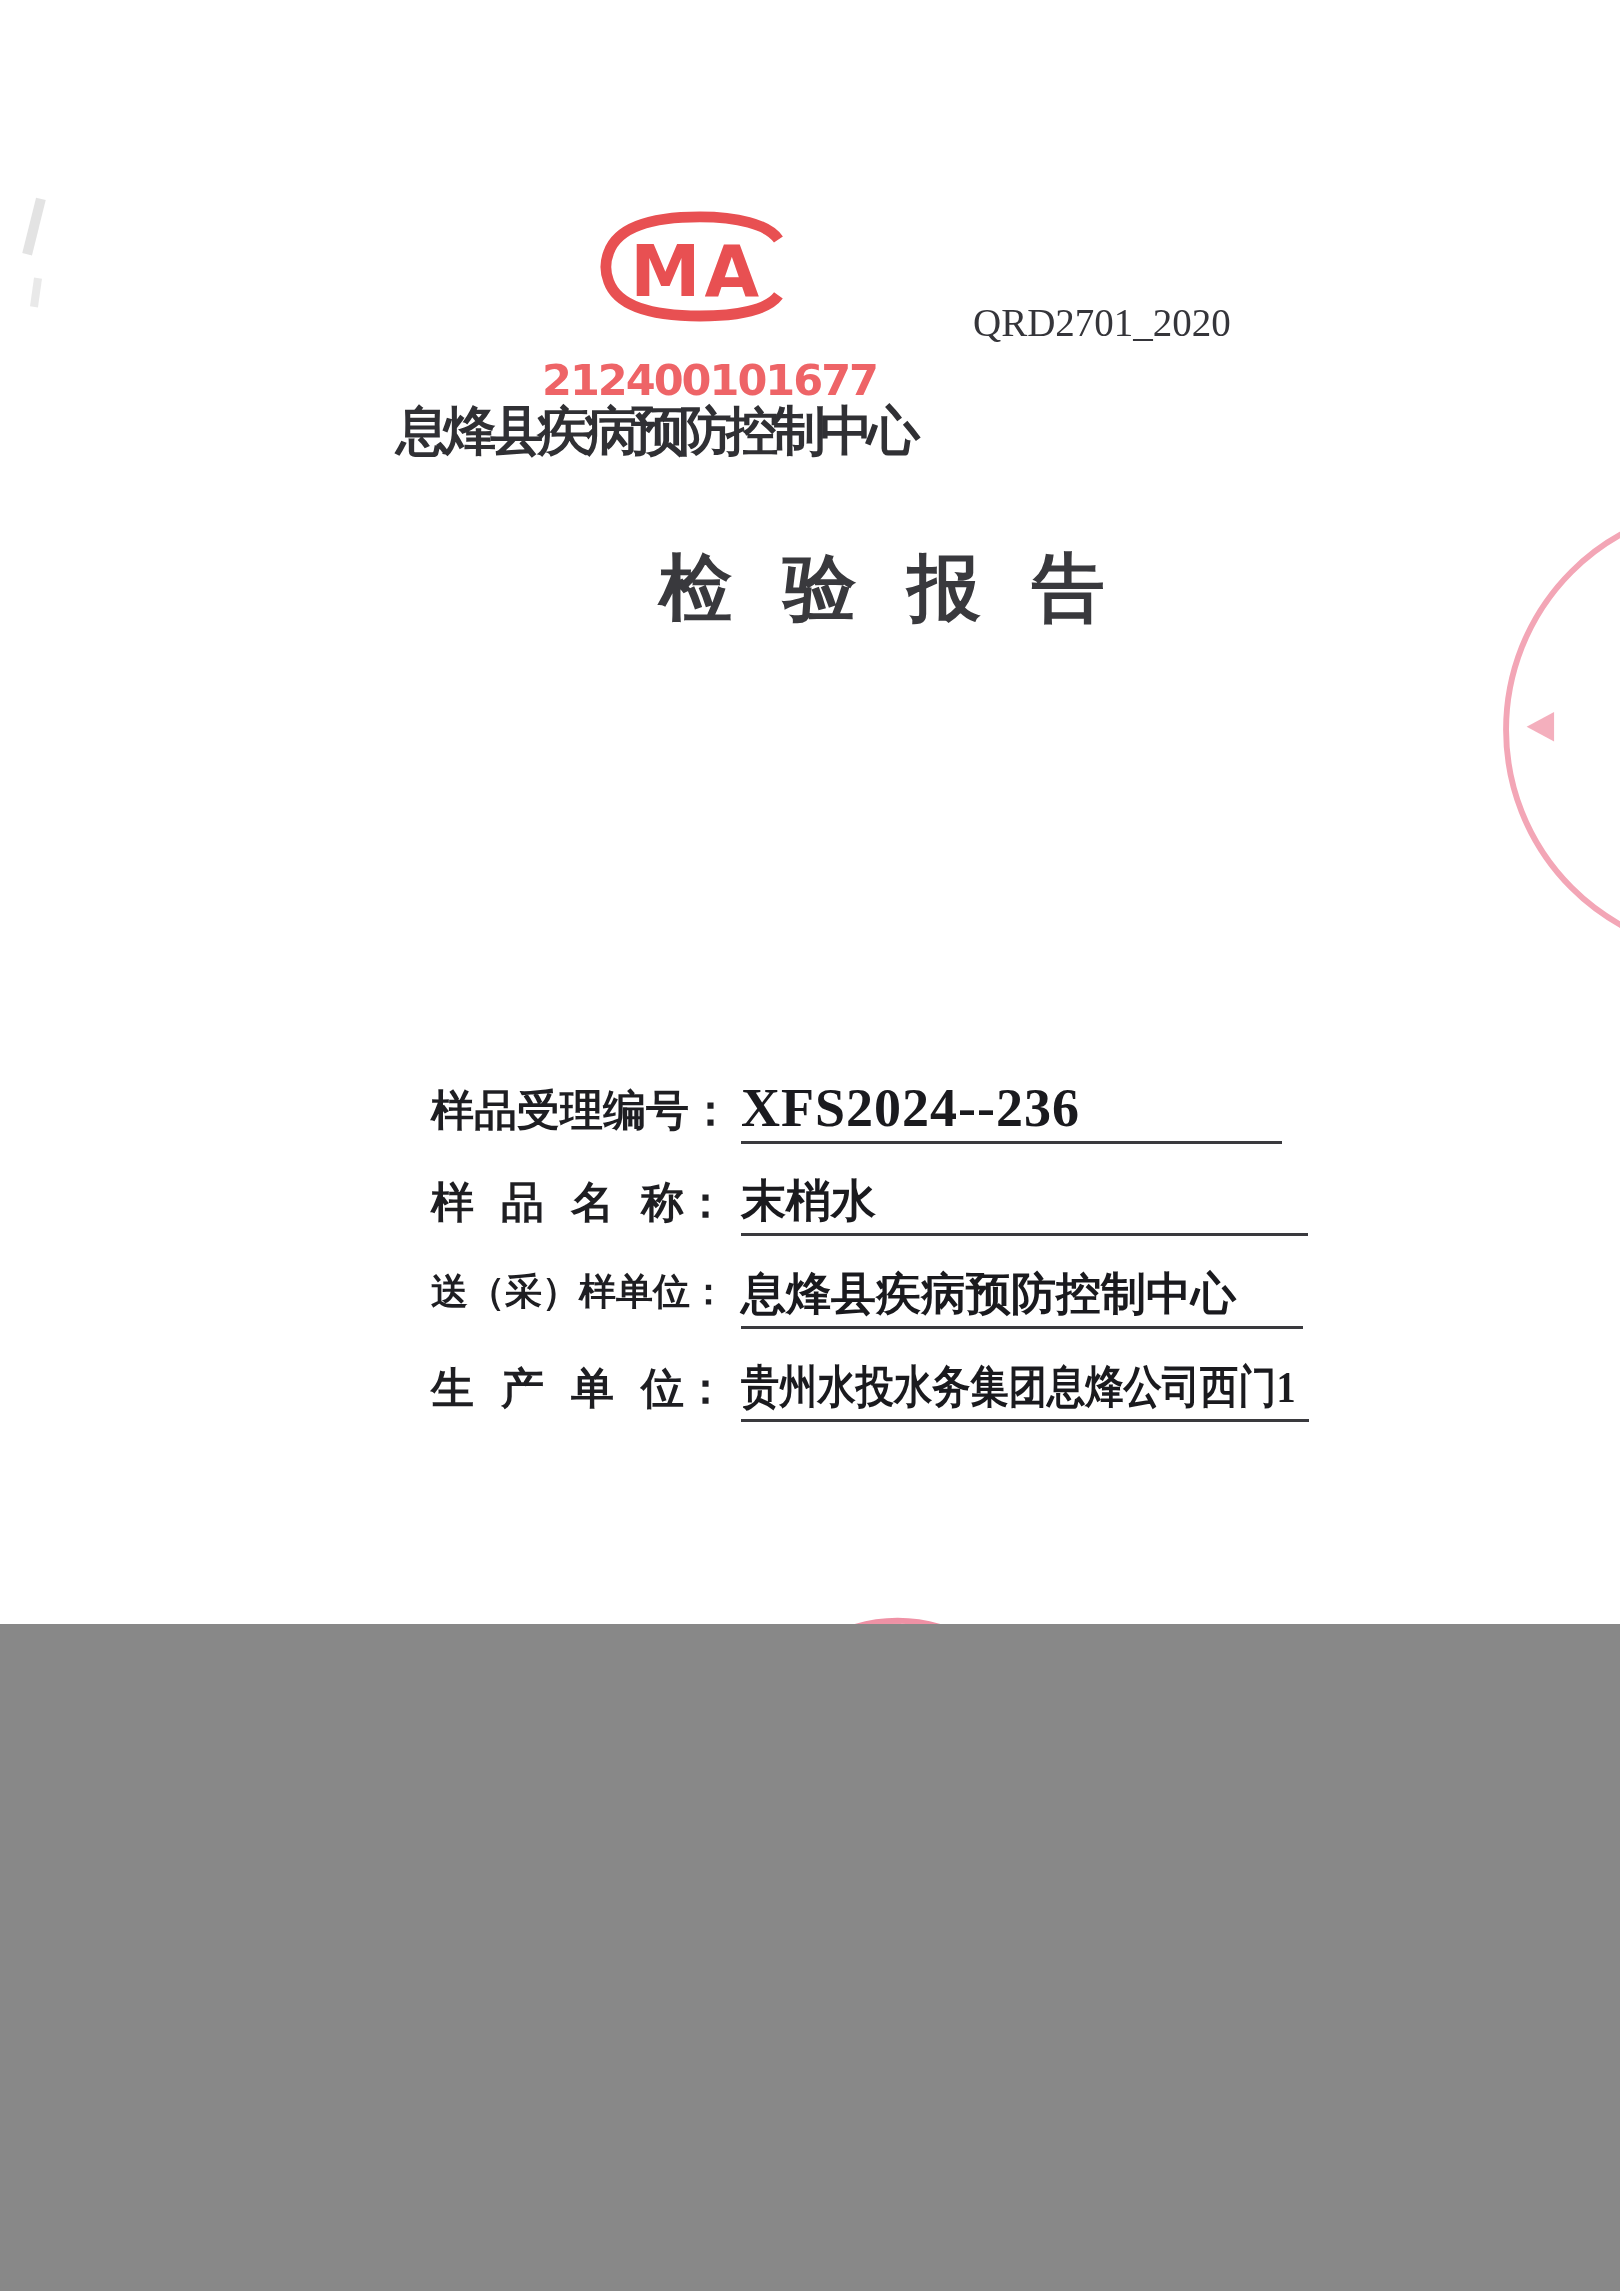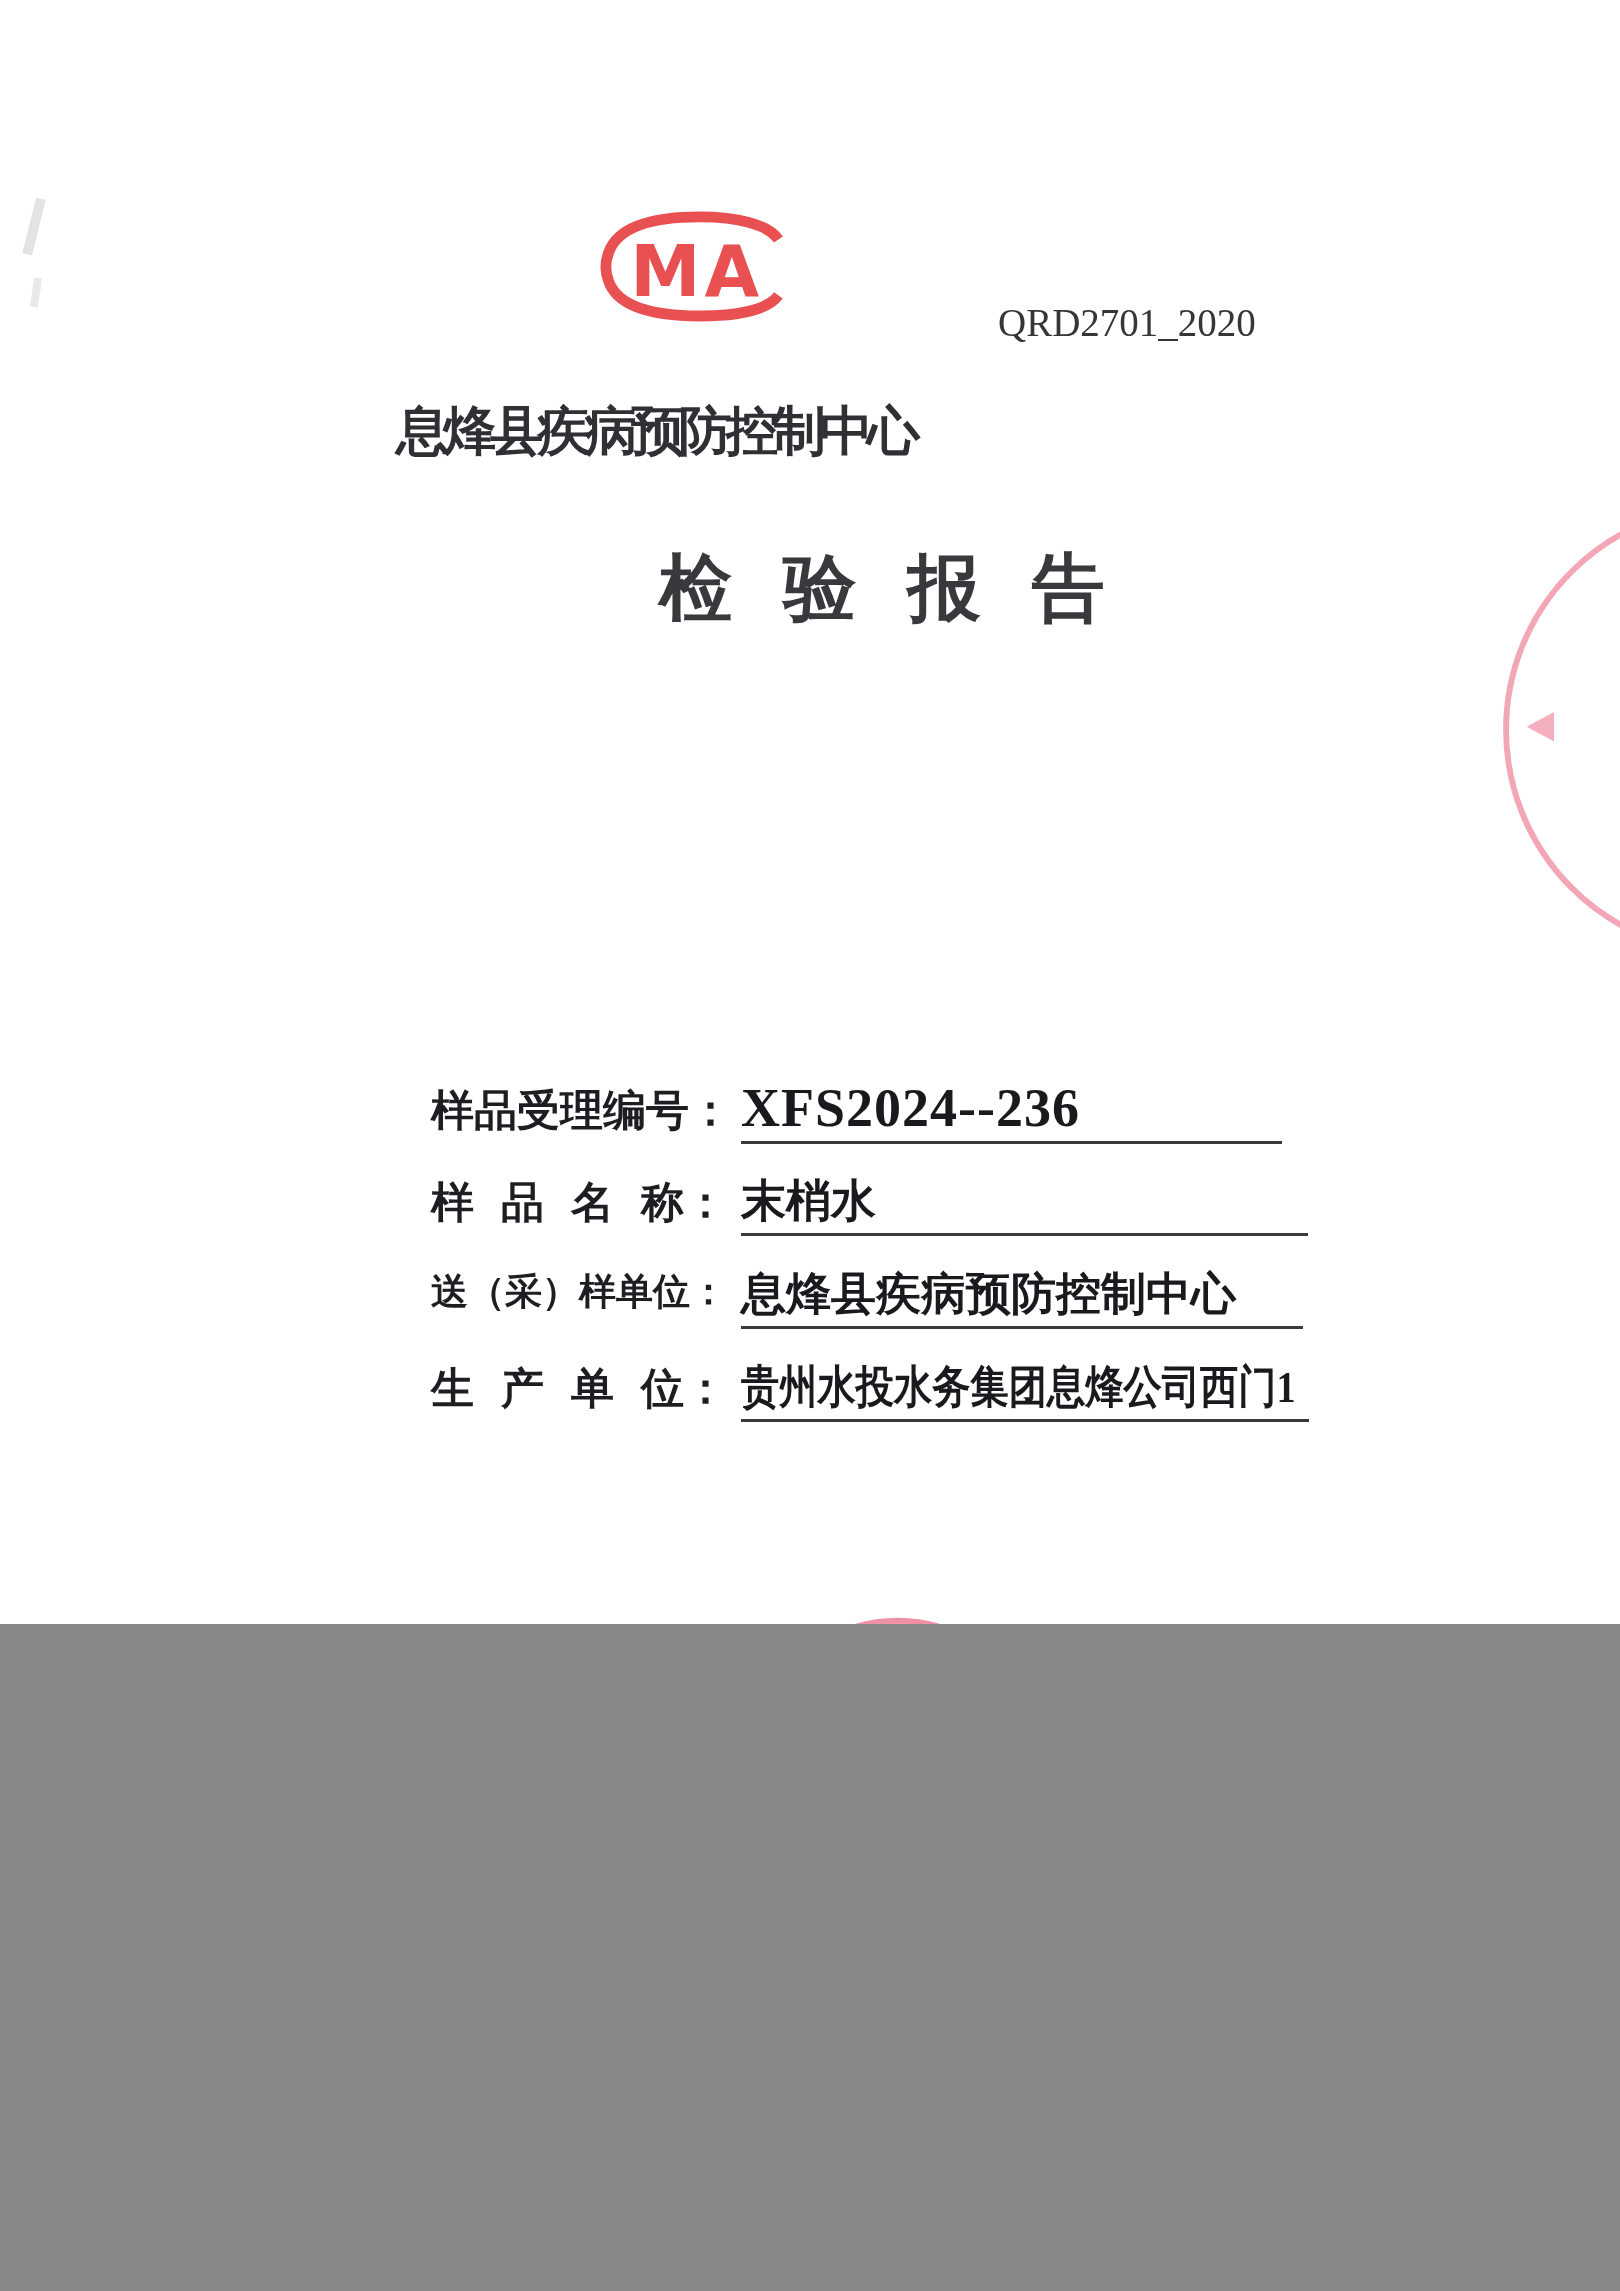--- a/index.html
+++ b/index.html
@@ -8,21 +8,21 @@
     background:#ffffff;overflow:hidden;
     font-family:"Liberation Serif","DejaVu Serif",serif;color:#222;
   }
   
   .smudge{position:absolute;background:#9a9a9a;}
   .smudge.s1{left:29px;top:198px;width:9.8px;height:57px;opacity:.28;transform:rotate(14deg);}
   .smudge.s2{left:32px;top:278px;width:7.8px;height:29px;opacity:.22;transform:rotate(8deg);}
 
   .cma-logo{position:absolute;left:598px;top:209px;width:202px;height:114px;}
   .doc-code{
-    position:absolute;left:998px;top:300px;width:255px;
+    position:absolute;left:973px;top:300px;width:255px;
     font-size:39px;letter-spacing:0px;color:#35353a;font-weight:500;
     font-family:"Liberation Serif","DejaVu Serif",serif;
   }
   .cert-number{
     position:absolute;left:542px;top:355px;
     font-family:"DejaVu Sans","Liberation Sans",sans-serif;
     font-size:43px;font-weight:600;letter-spacing:-2px;color:#ee6467;
   }
   .org-title{
     position:absolute;left:396px;top:396px;white-space:nowrap;
@@ -67,20 +67,21 @@
   <div class="smudge s1"></div>
   <div class="smudge s2"></div>
 
   <svg class="cma-logo" viewBox="0 0 206 116" xmlns="http://www.w3.org/2000/svg">
     <path d="M 184,31 C 173,15 141,8 104,8 C 54,8 20,19 11,44 C 7,54 7,64 11,74 C 20,99 54,109 104,109 C 141,109 173,103 184,88" fill="none" stroke="#e85052" stroke-width="11" stroke-linecap="butt" stroke-linejoin="round"></path>
     <text x="33" y="89" font-family="'DejaVu Sans','Liberation Sans',sans-serif" font-size="72" font-weight="bold" letter-spacing="4" fill="#e85052">MA</text>
   </svg>
 
   <div class="doc-code">QRD2701_2020</div>
 
+  <div class="cert-number">212400101677</div>
 
   <div class="org-title">息烽县疾病预防控制中心</div>
 
   <div class="report-title">检 验 报 告</div>
 
   <svg class="stamp-right" viewBox="0 0 600 600" xmlns="http://www.w3.org/2000/svg">
     <defs>
       <path id="rightRing" d="M 375,453 A 188,188 0 1 1 374.9,452.9"></path>
     </defs>
     <circle cx="375" cy="265" r="228" fill="none" stroke="#f3a6b6" stroke-width="6"></circle>

